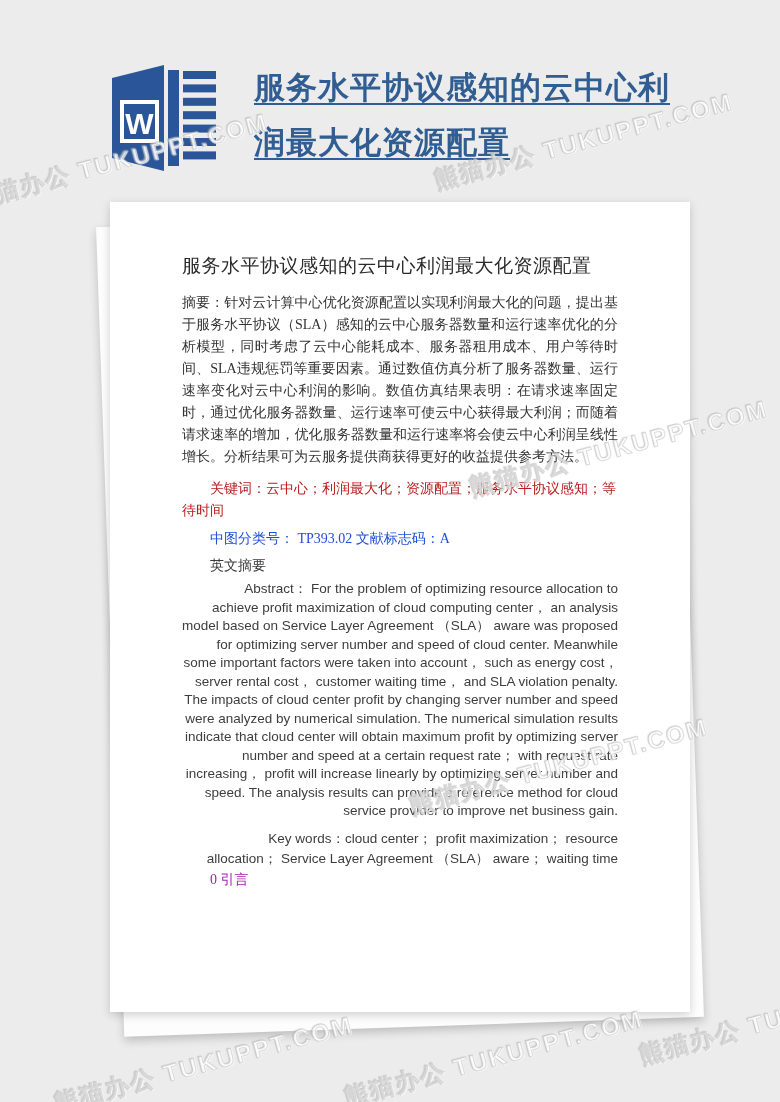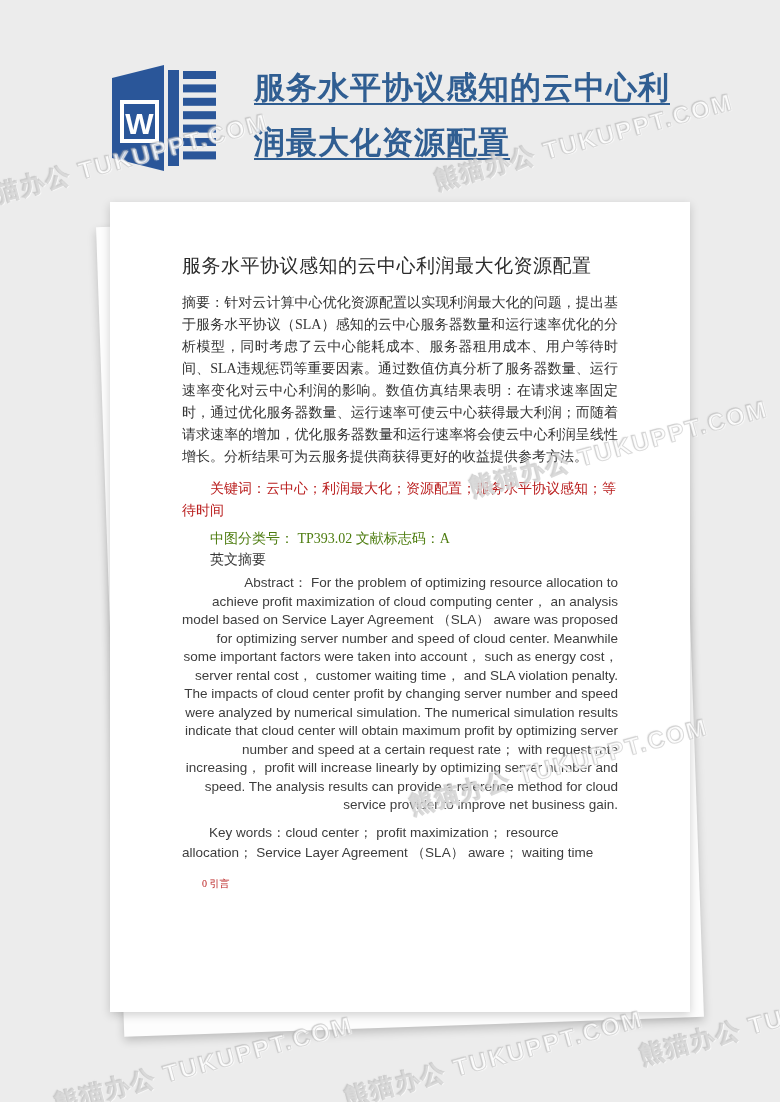--- a/index.html
+++ b/index.html
@@ -71,42 +71,43 @@
     color: #2b2b2b;
   }
   .para-cn {
     margin-top: 12px;
     font-size: 14px;
     line-height: 22px;
     text-align: justify;
     color: #333;
   }
   .kw-line   { margin-top: 10px; font-size: 14px; line-height: 22px; text-indent: 2em; color: #b91c1c; }
-  .clc-line  { margin-top: 6px;  font-size: 14px; line-height: 22px; text-indent: 2em; color: #4d7c0f;
+  .clc-line  { margin-top: 6px;  font-size: 14px; line-height: 22px; text-indent: 2em; color: #1d4ed8;
                font-family: "Liberation Serif", "DejaVu Serif", serif; }
-  .label-cn  {  font-size: 14px; line-height: 20px; text-indent: 2em; color: #3a3a3a; }
+  .label-cn  { margin-top: 6px;  font-size: 14px; line-height: 20px; text-indent: 2em; color: #3a3a3a; }
   .para-en {
     margin-top: 4px;
     font-family: "Liberation Sans", "DejaVu Sans", sans-serif;
     font-size: 13.5px;
     line-height: 18.5px;
     text-indent: 2em;
     color: #3d3d3d;
     text-align: right;
   }
   .label-en-kw { margin-top: 8px; font-size: 14px; line-height: 20px; text-indent: 2em; color: #3a3a3a; }
   .para-kw {
     margin-top: 8px;
     font-family: "Liberation Sans", "DejaVu Sans", sans-serif;
     font-size: 13.5px;
     line-height: 20px;
     text-indent: 2em;
     color: #3d3d3d;
+    text-align: right;
   }
-  .heading-0 { margin-top: 10px; font-size: 10px; line-height: 22px; text-indent: 2em; color: #b91c1c; }
+  .heading-0 { font-size: 14px; line-height: 22px; text-indent: 2em; color: #a21caf; }
   .para-body {
     margin-top: 22px;
     font-size: 14px;
     line-height: 20px;
     text-align: justify;
     color: #333;
   }
 </style>
 </head>
 <body>

